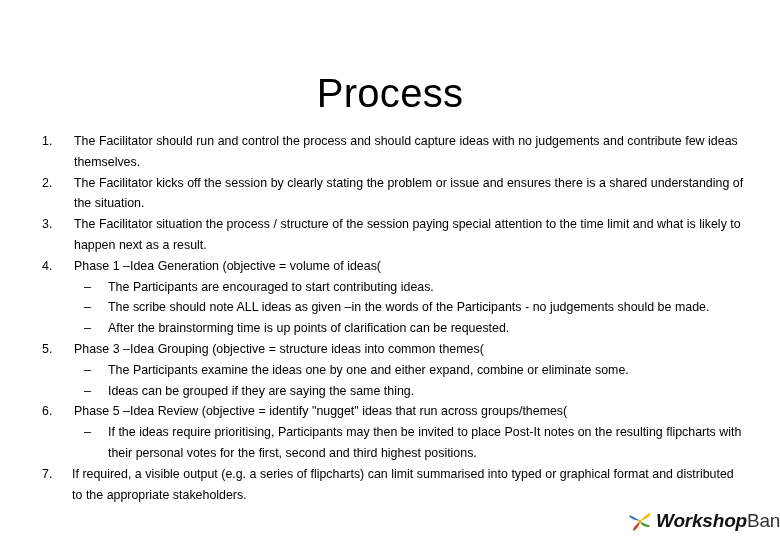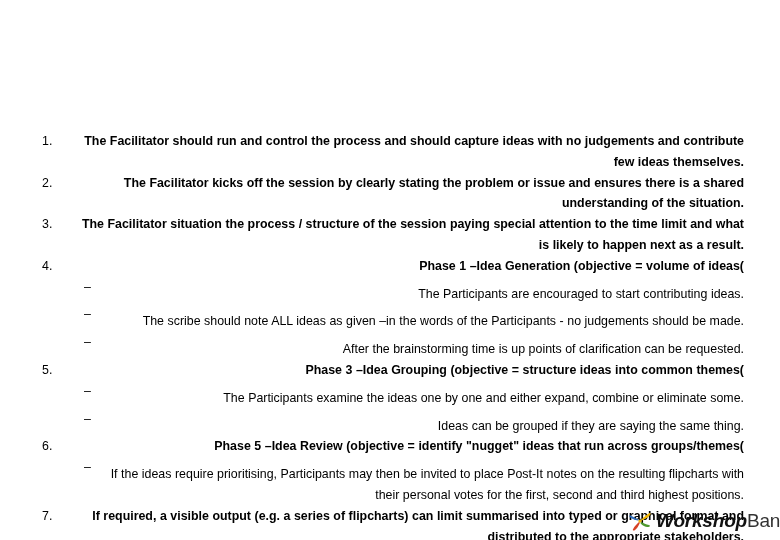--- a/index.html
+++ b/index.html
@@ -58,43 +58,41 @@
   
   .li.lvl1 > .marker {
     width: 36px;
     flex: 0 0 36px;
     text-align: left;
     padding-left: 4px;
     box-sizing: border-box;
   }
   .li.lvl1 > .txt {
     flex: 1 1 auto;
-    text-align: right;
-    font-weight: bold;
+    text-align: left;
   }
 
   
   .li.lvl1.tight > .marker {
     width: 34px;
     flex: 0 0 34px;
   }
 
   
   .li.lvl2 {
     padding-left: 46px;
   }
   .li.lvl2 > .marker {
     width: 24px;
     flex: 0 0 24px;
     text-align: left;
   }
   .li.lvl2 > .txt {
     flex: 1 1 auto;
-    text-align: right;
-    margin-top: 7px;
+    text-align: left;
   }
 
   .txt {
     white-space: normal;
     word-spacing: 0.1px;
   }
 
   
   .logo {
     position: absolute;
@@ -125,20 +123,21 @@
   .logo-text .b {
     font-weight: normal;
     color: #333333;
   }
 </style>
 </head>
 <body style="color: rgb(0, 0, 0);">
 
 <div class="slide" style="background: rgb(255, 255, 255);">
 
+  <h1 class="slide-title">Process</h1>
 
   <div class="body-list">
       <div class="li lvl1">
         <span class="marker">1.</span>
         <span class="txt">The Facilitator should run and control the process and should capture ideas with no judgements and contribute few ideas themselves.</span>
       </div>
       <div class="li lvl1">
         <span class="marker">2.</span>
         <span class="txt">The Facilitator kicks off the session by clearly stating the problem or issue and ensures there is a shared understanding of the situation.</span>
       </div>

